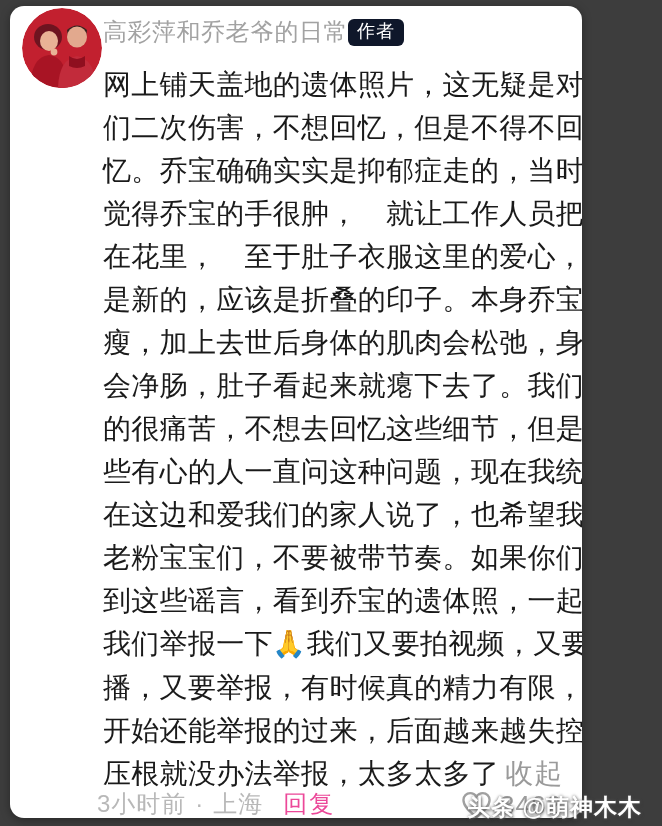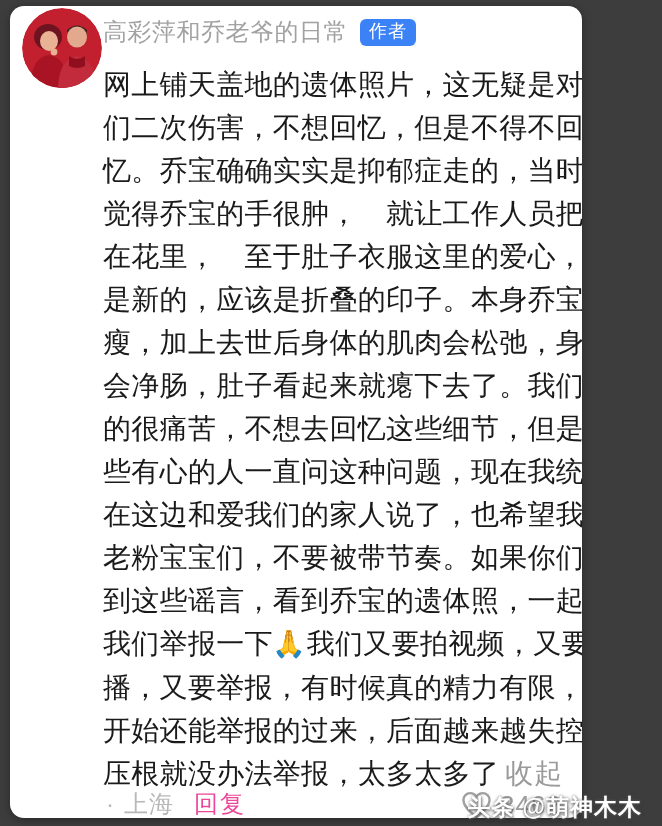--- a/index.html
+++ b/index.html
@@ -20,21 +20,21 @@
   }
   .avatar svg{display:block;width:80px;height:80px;}
   .header-row{
     position:absolute;left:93px;top:10px;height:32px;
     display:flex;align-items:center;white-space:nowrap;
   }
   .username{
     font-size:24px;color:#a2a2a2;letter-spacing:0.5px;
   }
   .badge{
-    display:inline-block;margin-left:12px;background:#3b82f6;color:#ffffff;
+    display:inline-block;margin-left:0;background:#0f172a;color:#ffffff;
     font-size:18px;line-height:18px;padding:3px 9px 6px 9px;border-radius:6px;
     letter-spacing:1px;
   }
   .comment-text{
     position:absolute;left:93px;top:57px;width:552px;
     font-size:28px;line-height:43px;color:#1a1a1a;
     white-space:pre-line;letter-spacing:0.3px;
     word-break:keep-all;
   }
   .emoji{font-size:27px;color:#e8a33d;}
@@ -99,20 +99,21 @@
 些有心的人一直问这种问题，现在我统一
 在这边和爱我们的家人说了，也希望我的
 老粉宝宝们，不要被带节奏。如果你们看
 到这些谣言，看到乔宝的遗体照，一起帮
 我们举报一下</span><span class="emoji">🙏</span><span>我们又要拍视频，又要直
 播，又要举报，有时候真的精力有限，　一
 开始还能举报的过来，后面越来越失控，
 压根就没办法举报，太多太多了</span><span class="collapse">收起</span></div>
 
     <div class="footer">
+      <span class="time">3小时前</span>
       <span class="dot">·</span>
       <span class="loc">上海</span>
       <span class="reply">回复</span>
     </div>
 
     <div class="like-group">
       <svg width="33" height="33" viewBox="0 0 24 24">
         <path d="M12 20.5 C8.6 17.5 2.5 13.2 2.5 8 C2.5 5.2 4.7 3 7.4 3 C9.3 3 11.1 4.2 12 5.6 C12.9 4.2 14.7 3 16.6 3 C19.3 3 21.5 5.2 21.5 8 C21.5 13.2 15.4 17.5 12 20.5 Z" fill="none" stroke="#a0a0a0" stroke-width="1.7" stroke-linejoin="round"></path>
       </svg>
       <span class="like-count">3462</span>

